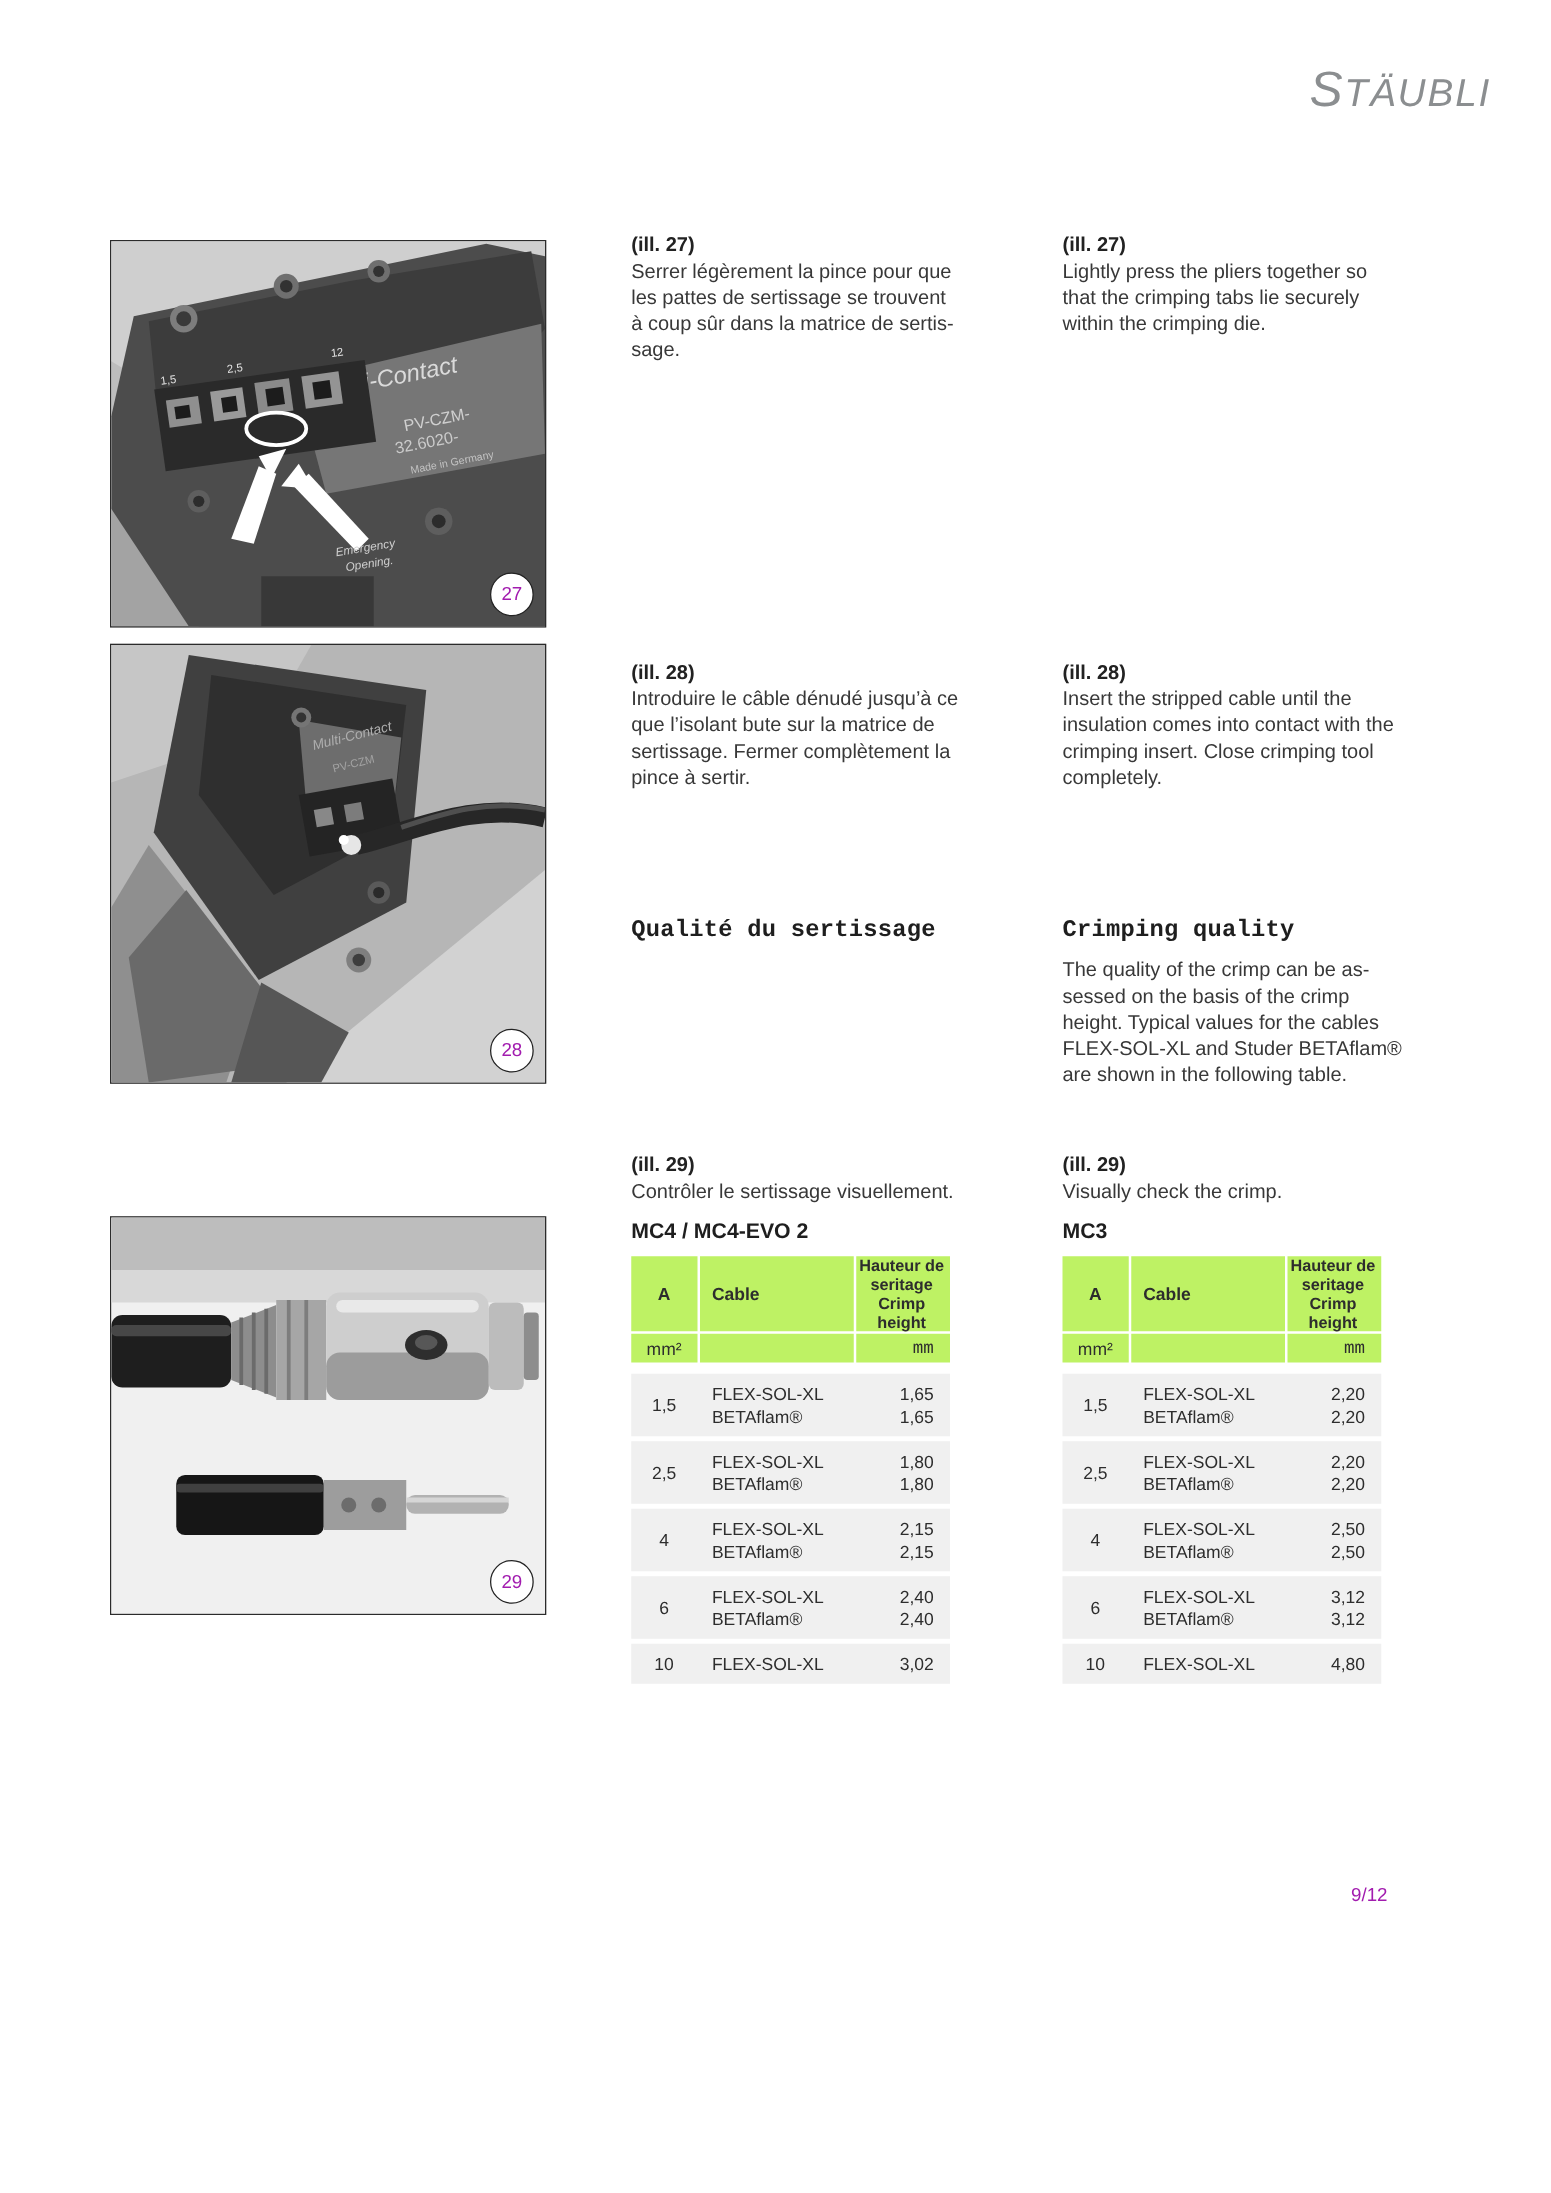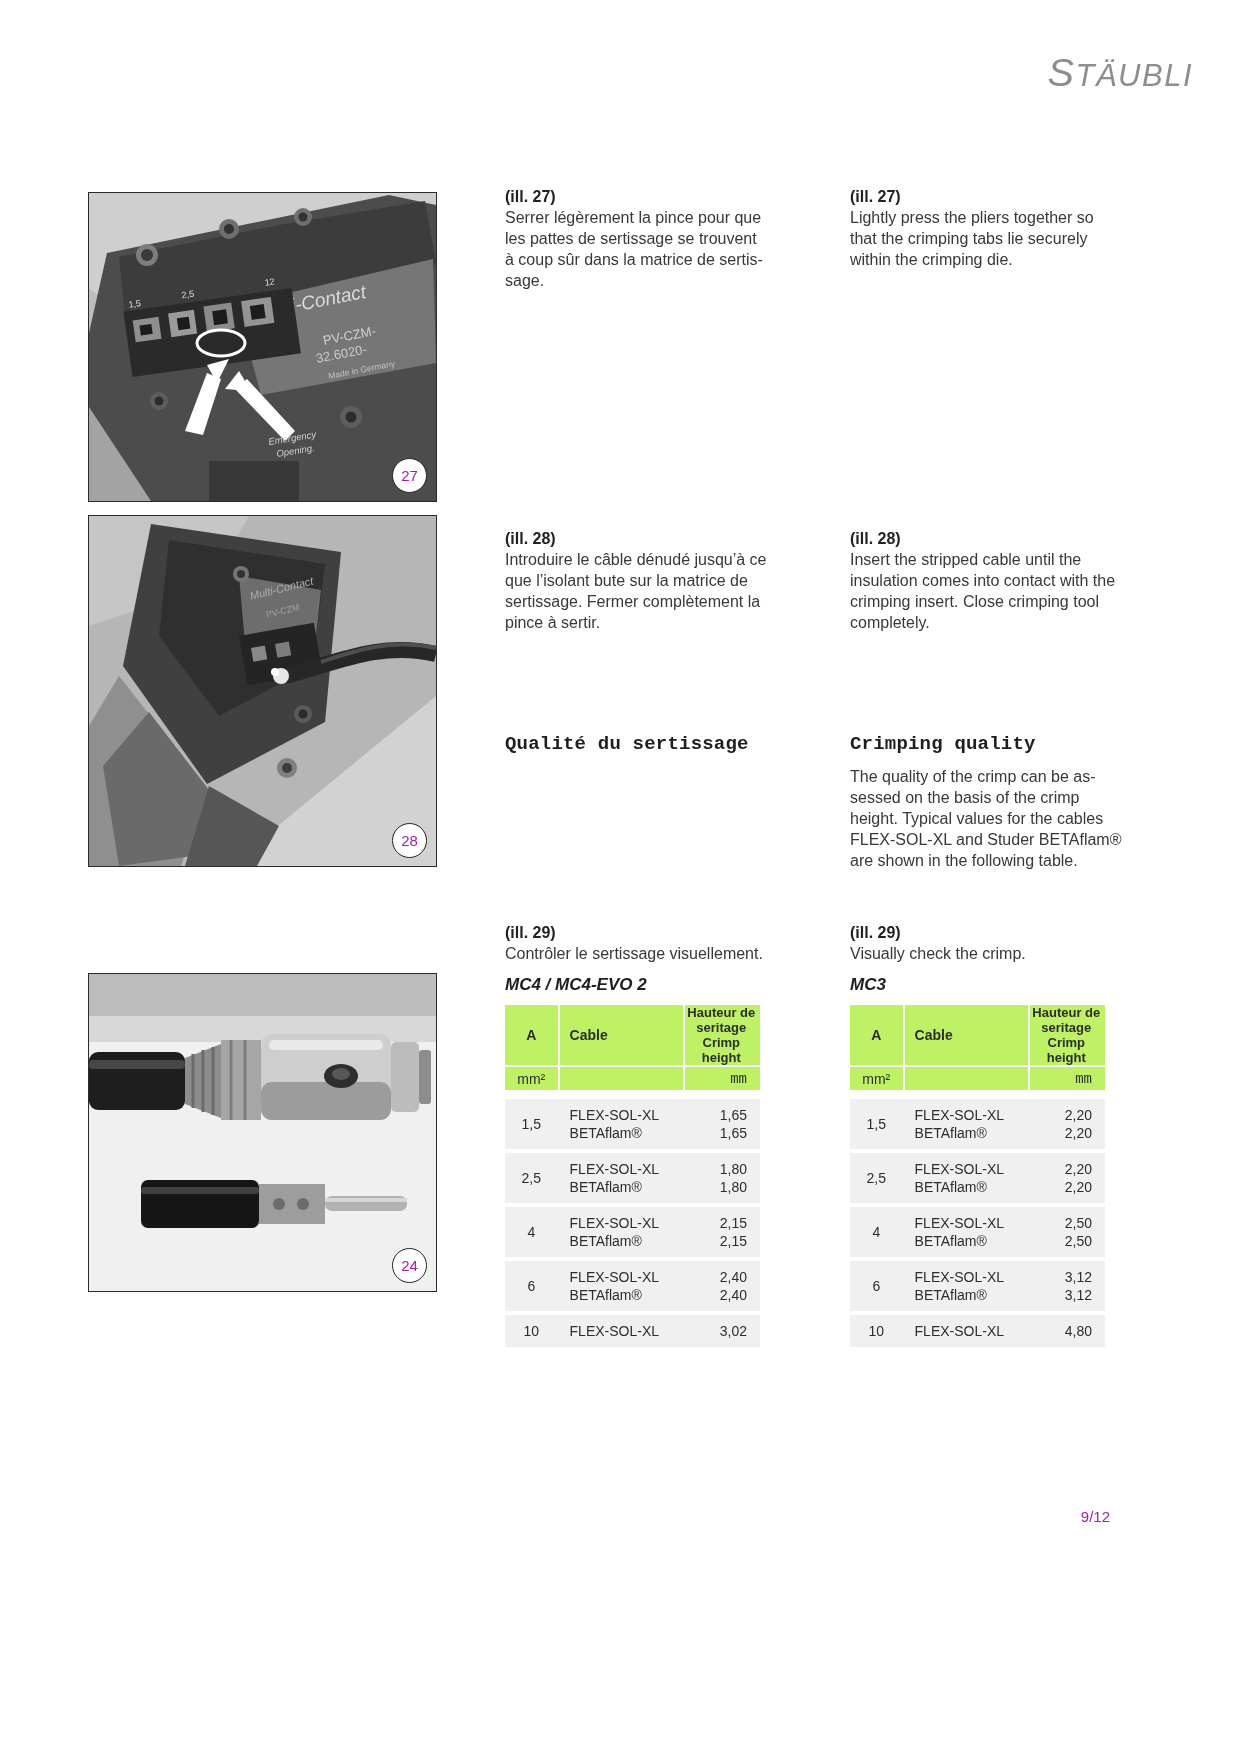--- a/index.html
+++ b/index.html
@@ -28,21 +28,21 @@
     background:#ffffff;border:1.6px solid #222;
     display:flex;align-items:center;justify-content:center;
     font-size:15px;color:#a21caf;
   }
   .blk{position:absolute;width:282px;}
   .b-title{font-weight:bold;font-size:16px;color:#222;line-height:21px;}
   .b-body{font-size:16px;line-height:21px;}
   .pre{white-space:pre-line;}
   .sec-title{font-weight:bold;font-size:19px;color:#1e1e1e;letter-spacing:.2px;font-family:Liberation Mono, monospace;}
   .tbl{position:absolute;width:255px;font-size:14px;color:#2d2d2d;}
-  .t-title{font-weight:bold;font-size:17px;color:#1e1e1e;margin-bottom:10px;font-style:italic;}
+  .t-title{font-weight:bold;font-size:17px;color:#1e1e1e;margin-bottom:10px;}
   .thead,.tunits{display:flex;}
   .thead .c,.tunits .c{background:#bef264;}
   .c{box-sizing:border-box;}
   .c.a{width:53px;text-align:center;}
   .c.cab{width:124px;padding-left:10px;margin-left:2px;}
   .c.h{width:76px;text-align:right;padding-right:13px;margin-left:2px;}
   .thead{height:60px;}
   .thead .c{display:flex;align-items:center;font-weight:bold;}
   .thead .c.a{justify-content:center;}
   .thead .c.h{font-size:13px;line-height:15px;justify-content:center;text-align:center;padding-right:4px;padding-left:2px;}
@@ -172,21 +172,21 @@
       <g>
         <rect x="52" y="206" width="118" height="48" rx="7" fill="#161616"></rect>
         <rect x="52" y="213" width="118" height="7" rx="3" fill="#404040"></rect>
         <rect x="170" y="210" width="66" height="40" fill="#9d9d9d"></rect>
         <circle cx="190" cy="230" r="6" fill="#6c6c6c"></circle>
         <circle cx="214" cy="230" r="6" fill="#6c6c6c"></circle>
         <rect x="236" y="222" width="82" height="15" rx="7" fill="#b2b2b2"></rect>
         <rect x="236" y="224" width="82" height="4" fill="#d6d6d6"></rect>
       </g>
     </svg>
-    <div class="badge">24</div>
+    <div class="badge">29</div>
   </figure>
 
   <div class="blk" style="left:505px;top:186px;">
     <div class="b-title">(ill. 27)</div>
     <div class="b-body pre">Serrer légèrement la pince pour que
 les pattes de sertissage se trouvent
 à coup sûr dans la matrice de sertis-
 sage.</div>
   </div>
 

